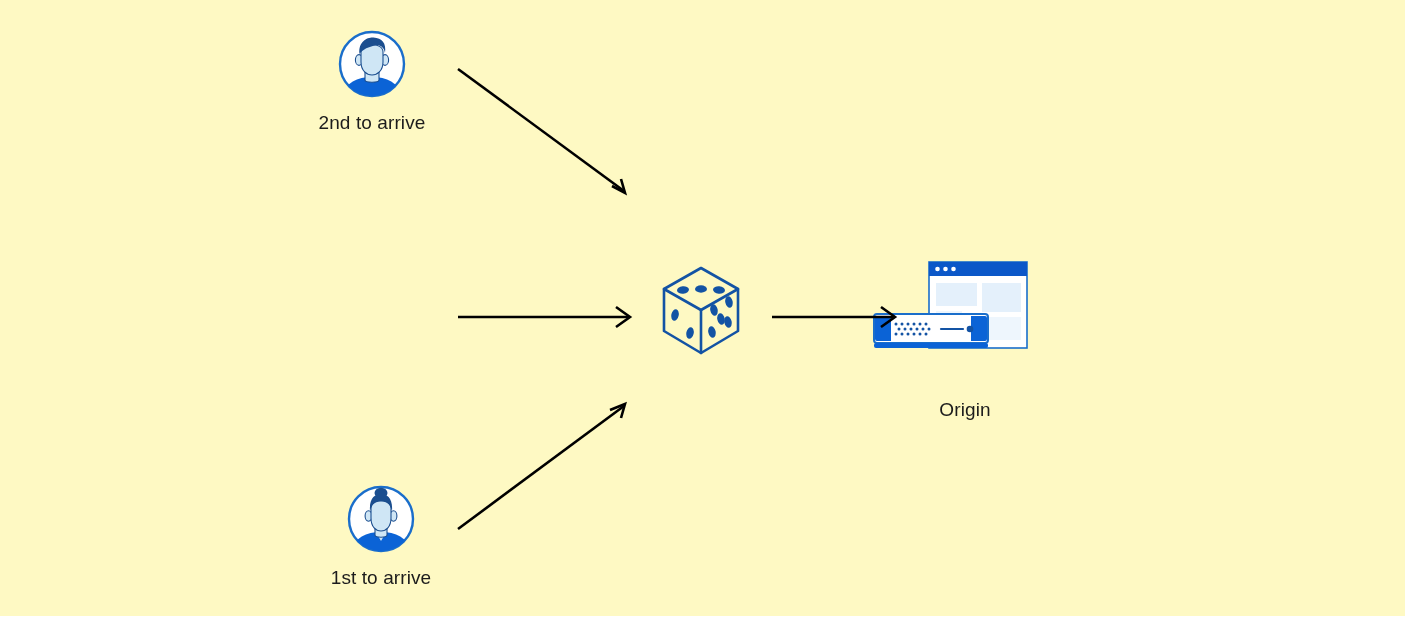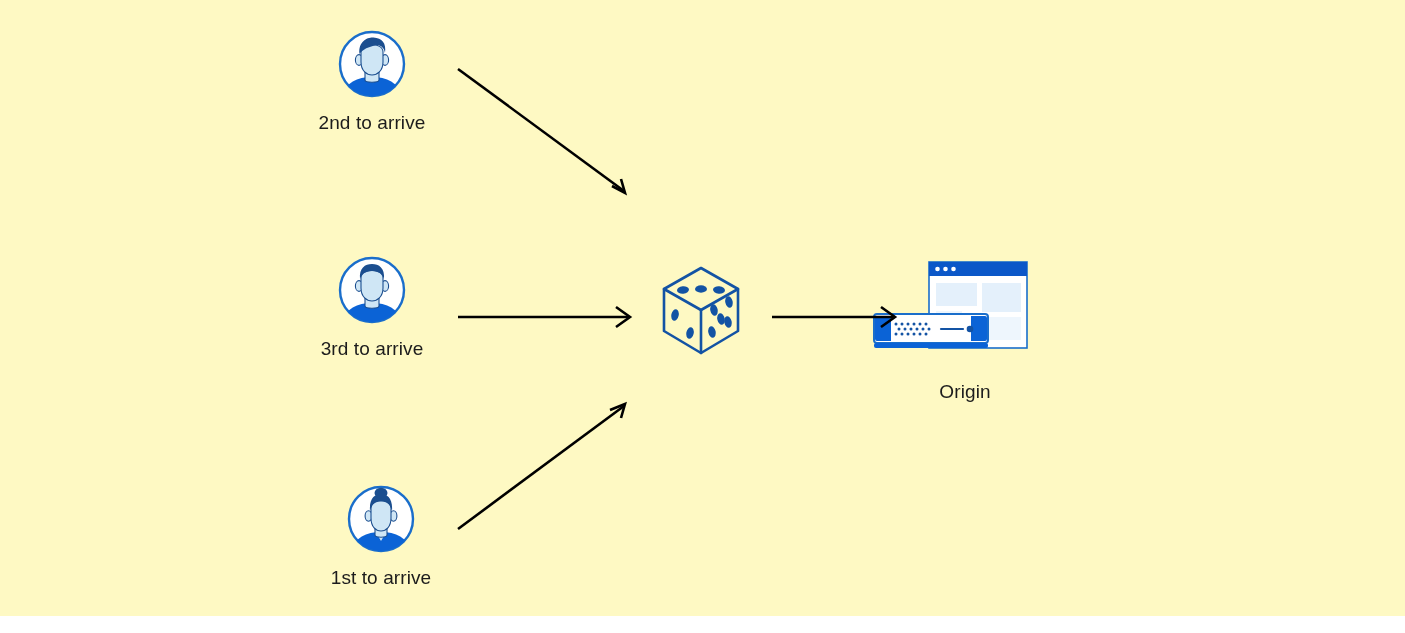--- a/index.html
+++ b/index.html
@@ -77,42 +77,20 @@
 
           <path d="M25 24 C25 14 47 14 47 24 L47 34 C47 43 41 47 36 47 C31 47 25 43 25 34 Z" fill="#cfe6f5" stroke="#1b4e8f" stroke-width="1.1"></path>
 
           <path d="M23.5 26 C22 13 32 9 37.5 9.5 C46 10 50.5 15 49 25 C48 19 44 16.5 39 17.5 C33 18.8 27 21 23.5 26 Z" fill="#1b4e8f"></path>
         </g>
       </svg>
     </div>
     <div class="node-label">2nd to arrive</div>
   </div>
 
-  <div class="node avatar-node" style="left:292px; top:254px;">
-    <div class="avatar-wrap">
-      <svg width="72" height="72" viewBox="0 0 72 72" aria-hidden="true">
-        <defs>
-          <clipPath id="clipB">
-              <circle cx="36" cy="36" r="32"></circle>
-            </clipPath>
-        </defs>
-        <circle cx="36" cy="36" r="32" fill="#ffffff" stroke="#1a6ecb" stroke-width="2.4"></circle>
-        <g clip-path="url(#clipB)">
-          <path d="M5 72 C7 56 20 49 36 49 C52 49 65 56 67 72 Z" fill="#0b63d6"></path>
-          <path d="M29 40 h14 v12 c0 3 -14 3 -14 0 Z" fill="#cfe6f5" stroke="#1b4e8f" stroke-width="1.1"></path>
-          <ellipse cx="23" cy="32" rx="3.6" ry="5.4" fill="#cfe6f5" stroke="#1b4e8f" stroke-width="1.1"></ellipse>
-          <ellipse cx="49" cy="32" rx="3.6" ry="5.4" fill="#cfe6f5" stroke="#1b4e8f" stroke-width="1.1"></ellipse>
-          <path d="M25 24 C25 14 47 14 47 24 L47 34 C47 43 41 47 36 47 C31 47 25 43 25 34 Z" fill="#cfe6f5" stroke="#1b4e8f" stroke-width="1.1"></path>
-
-          <path d="M24 25 C23 14 29 10 36 10 C43 10 49 14 48 25 C46 19 42 17 36 17 C30 17 26 19 24 25 Z" fill="#1b4e8f"></path>
-        </g>
-      </svg>
-    </div>
-    <div class="node-label">3rd to arrive</div>
-  </div>
 
   <div class="node avatar-node" style="left:301px; top:483px;">
     <div class="avatar-wrap">
       <svg width="72" height="72" viewBox="0 0 72 72" aria-hidden="true">
         <defs>
           <clipPath id="clipC">
               <circle cx="36" cy="36" r="32"></circle>
             </clipPath>
         </defs>
         <circle cx="36" cy="36" r="32" fill="#ffffff" stroke="#1a6ecb" stroke-width="2.4"></circle>
@@ -205,21 +183,21 @@
               <circle cx="49" cy="76" r="1.5"></circle>
                 <circle cx="55" cy="76" r="1.5"></circle>
                 <circle cx="61" cy="76" r="1.5"></circle>
             </g>
             <line x1="76" y1="71" x2="98" y2="71" stroke="#1353a4" stroke-width="2.2" stroke-linecap="round"></line>
             <circle cx="105" cy="71" r="3.3" fill="#1353a4"></circle>
           </g>
         </svg>
       </div>
     </div>
-    <div class="node-label" style="margin-top:12px;text-align:center;">Origin</div>
+    <div class="node-label" style="margin-top:30px;text-align:center;">Origin</div>
   </div>
 
   <svg class="arrow-layer" width="1405" height="633" viewBox="0 0 1405 633">
     <g stroke="#000000" stroke-width="2.6" fill="none" stroke-linecap="butt" stroke-linejoin="miter">
 
       <g>
         <line x1="458" y1="69" x2="624" y2="191"></line>
         <polyline points="612,186 625,193 621,179"></polyline>
       </g>
 

